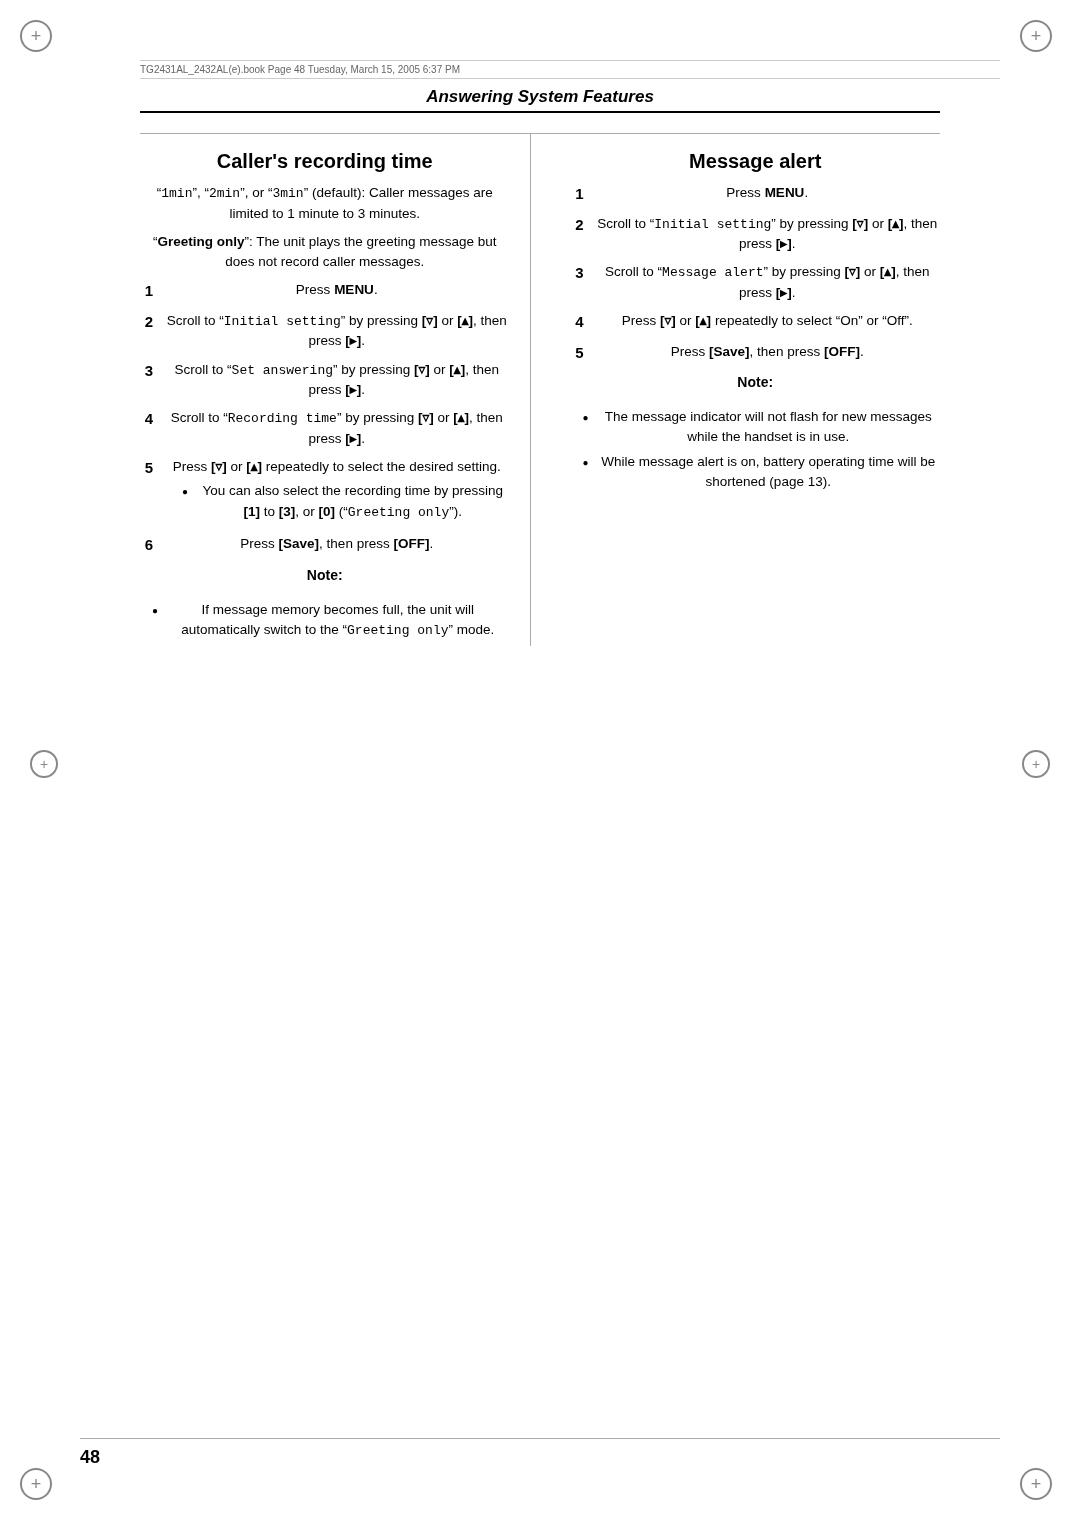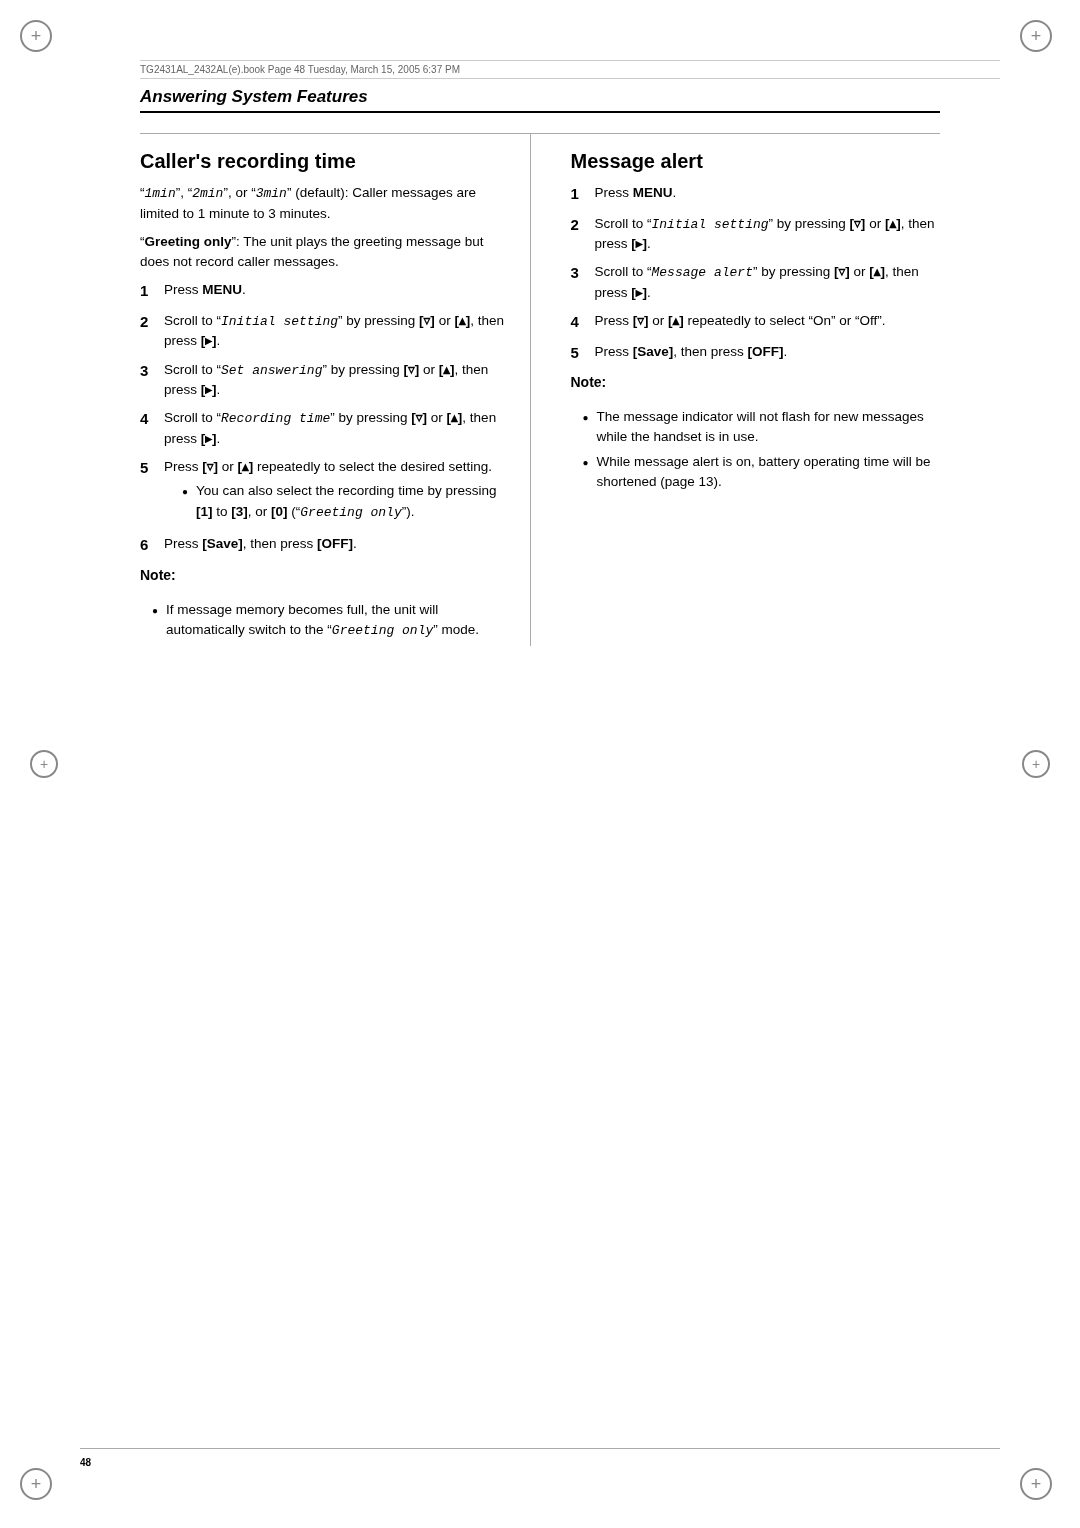--- a/index.html
+++ b/index.html
@@ -56,20 +56,21 @@
       margin-bottom: 8px;
       margin-left: 60px;
       border-top: 1px solid #ccc;
       border-bottom: 1px solid #ccc;
       padding: 3px 0;
     }
 
     
     .main-content {
       padding: 0 60px;
+      text-align: center;
     }
 
     
     .section-title {
       font-style: italic;
       font-weight: bold;
       font-size: 17px;
       border-bottom: 2px solid #000;
       padding-bottom: 4px;
       margin-bottom: 20px;
@@ -104,21 +105,20 @@
     
     .body-text {
       font-size: 13.5px;
       line-height: 1.5;
       margin-bottom: 8px;
     }
 
     code, .mono {
       font-family: 'Courier New', Courier, monospace;
       font-size: 13px;
-      font-style: italic;
     }
 
     
     .step {
       display: flex;
       gap: 6px;
       margin-bottom: 8px;
       font-size: 13.5px;
       line-height: 1.5;
     }
@@ -187,21 +187,21 @@
     }
 
     
     .bottom-bar {
       position: absolute;
       bottom: 60px;
       left: 80px;
       right: 80px;
       border-top: 1px solid #aaa;
       padding-top: 8px;
-      font-size: 10px;
+      font-size: 18px;
       font-weight: bold;
     }
 
     
     .side-mark-left {
       position: absolute;
       left: 30px;
       top: 50%;
       transform: translateY(-50%);
     }

